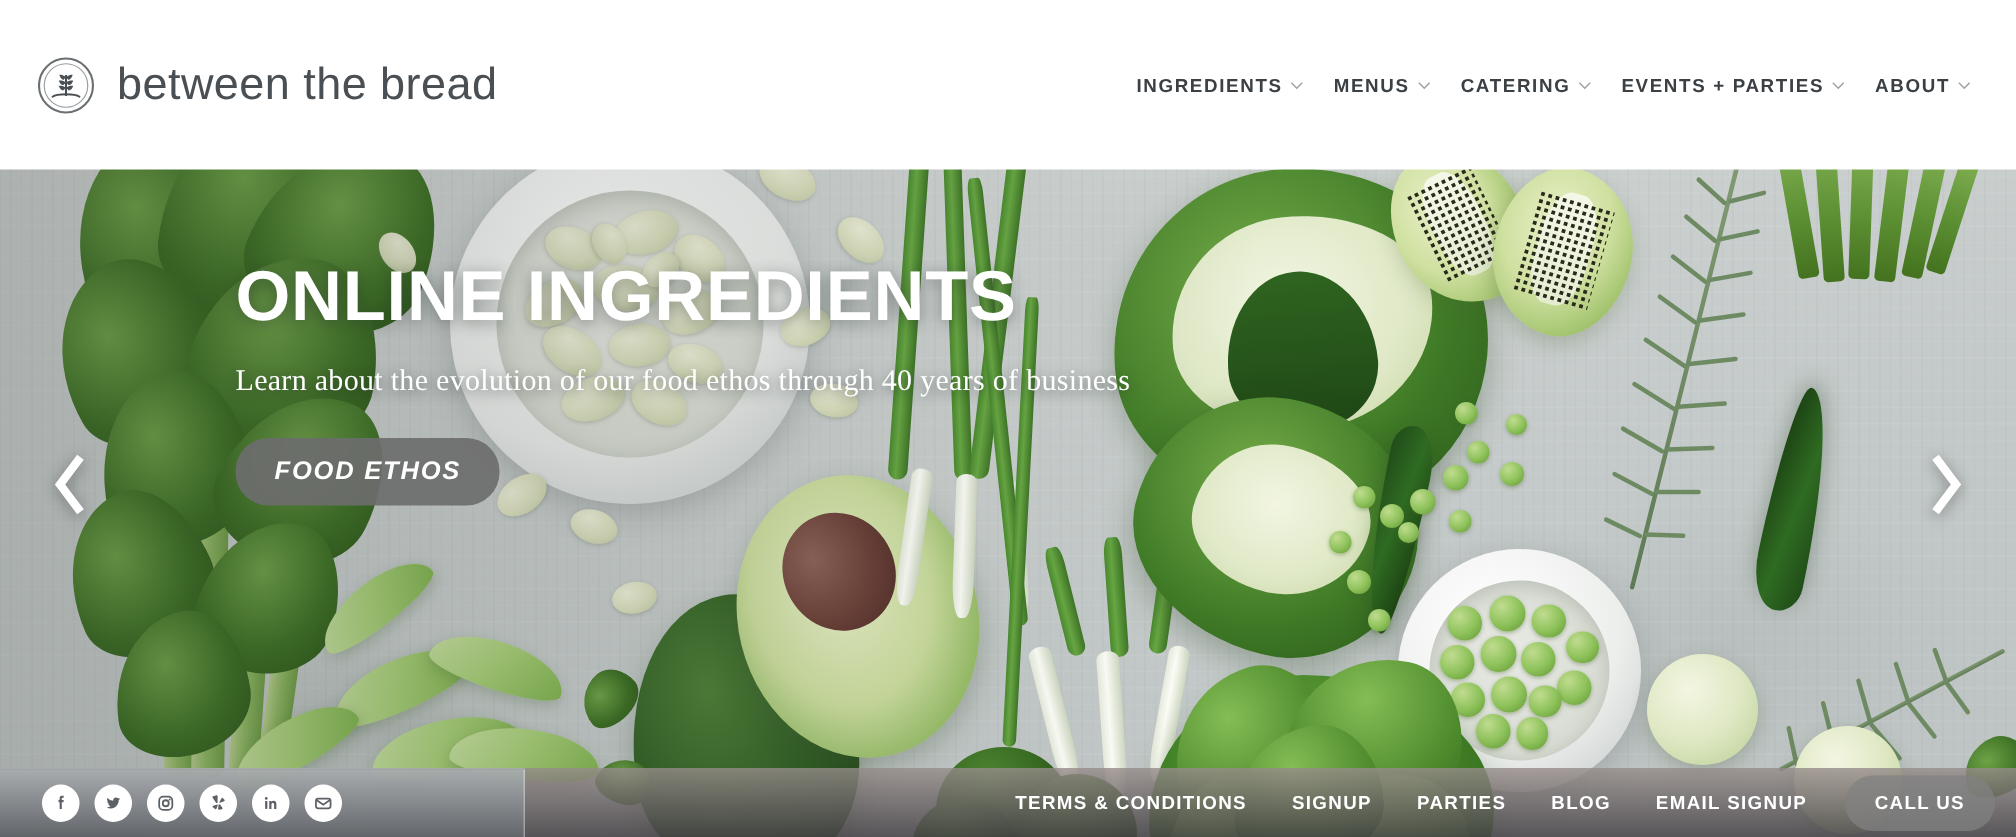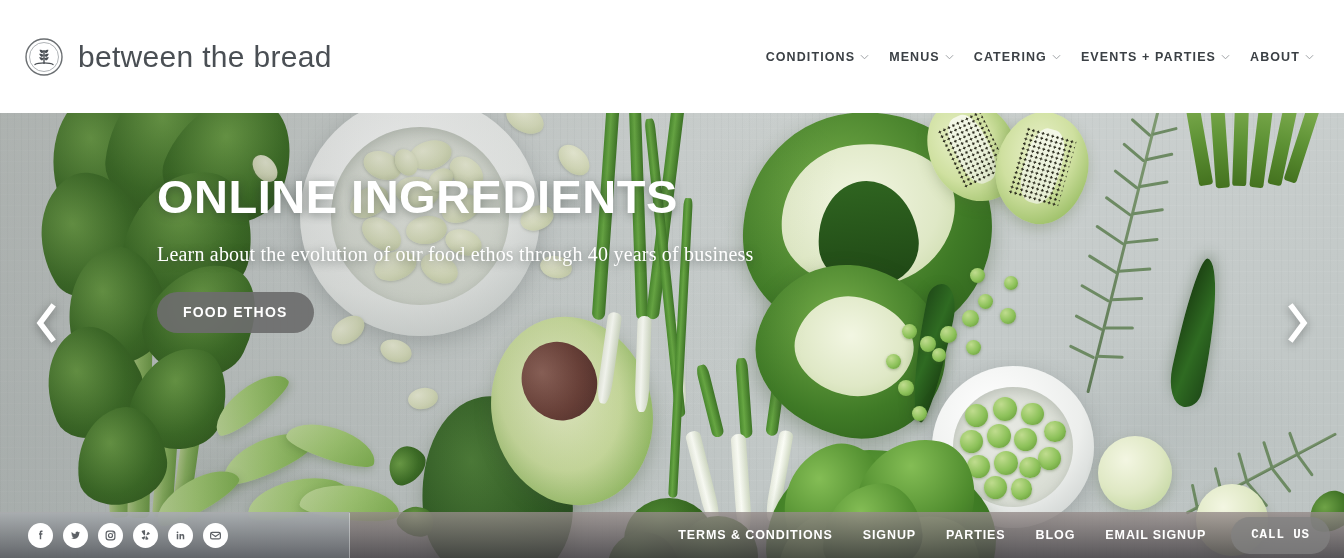--- a/index.html
+++ b/index.html
@@ -295,28 +295,29 @@
     color: #ffffff;
     letter-spacing: .2px;
     text-shadow: 0 2px 8px rgba(40,50,45,.55);
     white-space: nowrap;
   }
   .hero-cta {
     display: inline-block;
     margin-top: 26px;
     background: rgba(108,108,108,.92);
     color: #ffffff;
-    font-size: 14px;
+    font-size: 17px;
     font-weight: 700;
     letter-spacing: 1.2px;
     padding: 12px 26px 13px;
     border-radius: 22px;
     border: none;
     cursor: pointer;
     font-family: "Liberation Sans", sans-serif;
+    font-style: italic;
   }
 
   .arrow {
     position: absolute; top: 50%;
     transform: translateY(-50%);
     width: 40px; height: 52px;
     display: flex; align-items: center; justify-content: center;
     cursor: pointer;
     z-index: 12;
   }
@@ -369,21 +370,21 @@
     color: #ffffff;
     font-size: 12.5px;
     font-weight: 700;
     letter-spacing: .9px;
     padding: 11px 20px 12px;
     border-radius: 20px;
     border: none;
     margin-left: 10px;
     white-space: nowrap;
     cursor: pointer;
-    font-family: Liberation Mono, monospace;
+    font-family: Liberation Sans, sans-serif;
   }
 </style>
 </head>
 <body>
 
 <div class="header">
   <div class="brand">
     <span class="brand-mark">
       <svg viewBox="0 0 40 40" width="40" height="40">
         <circle cx="20" cy="20" r="18" fill="none" stroke="#6b6f72" stroke-width="1.4"></circle>
@@ -396,21 +397,21 @@
         <path d="M20 18c-2.4-1.8-4.8-1.3-4.8-1.3s.6 2.6 2.9 3.2" fill="#4a4f54"></path>
         <path d="M20 21.5c-2.4-1.8-4.8-1.3-4.8-1.3s.6 2.6 2.9 3.2" fill="#4a4f54"></path>
         <path d="M11 27.5c3-2.2 15-2.2 18 0" stroke="#4a4f54" stroke-width="1.3" fill="none" stroke-linecap="round"></path>
       </svg>
     </span>
     <span class="brand-name">between the bread</span>
   </div>
 
   <nav class="nav">
     <div class="nav-item">
-      <span>CONDITIONS</span>
+      <span>INGREDIENTS</span>
       <svg class="caret" viewBox="0 0 10 6">
           <path d="M1 1l4 4 4-4" fill="none" stroke="#6a6f74" stroke-width="1.1"></path>
         </svg>
     </div>
     <div class="nav-item">
       <span>MENUS</span>
       <svg class="caret" viewBox="0 0 10 6">
           <path d="M1 1l4 4 4-4" fill="none" stroke="#6a6f74" stroke-width="1.1"></path>
         </svg>
     </div>

